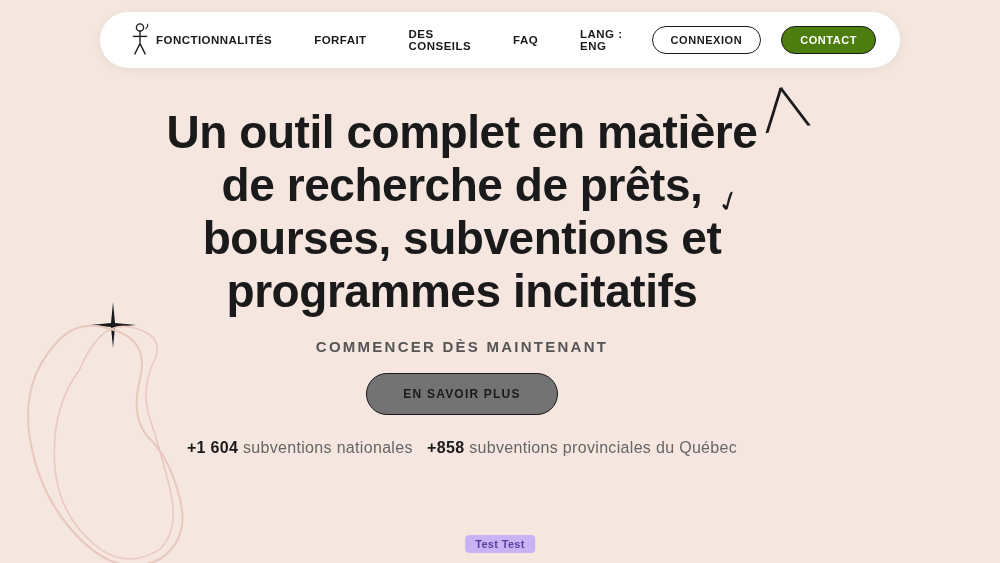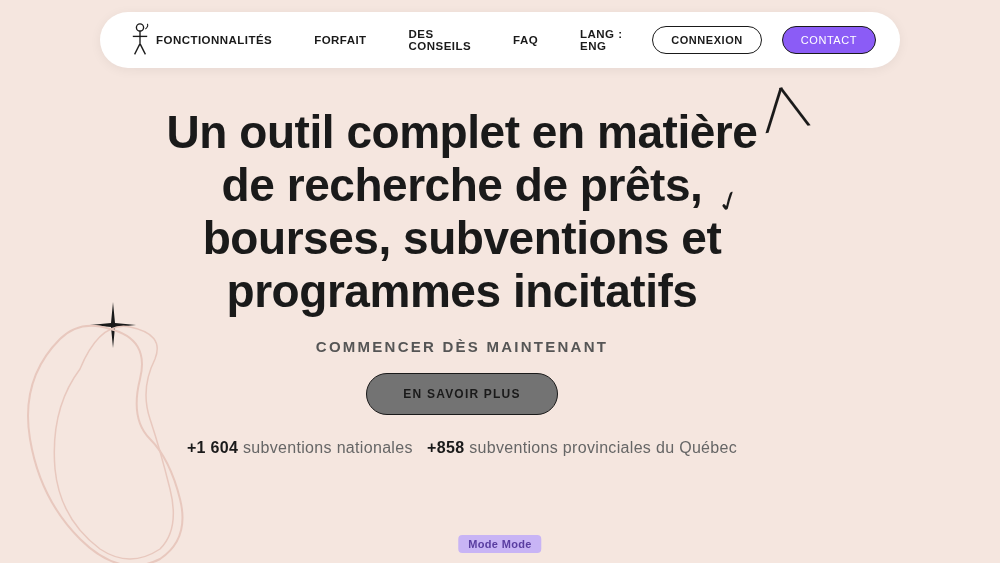--- a/index.html
+++ b/index.html
@@ -70,26 +70,26 @@
       padding: 7px 18px;
       font-size: 11px;
       font-weight: 700;
       letter-spacing: 0.05em;
       cursor: pointer;
       text-transform: uppercase;
       color: #1a1a1a;
     }
 
     .btn-contact {
-      background: #8b5cf6;
+      background: #4d7c0f;
       border: 1.5px solid #1a1a1a;
       border-radius: 50px;
       padding: 7px 18px;
       font-size: 11px;
-      font-weight: 400;
+      font-weight: 700;
       letter-spacing: 0.05em;
       cursor: pointer;
       text-transform: uppercase;
       color: #fff;
     }
 
     
     .hero {
       position: absolute;
       top: 0;
@@ -245,13 +245,13 @@
   <svg width="200" height="260" viewBox="0 0 200 260" fill="none" xmlns="http://www.w3.org/2000/svg">
     <path d="M60 20 Q20 60 30 120 Q40 180 80 220 Q120 260 160 240 Q190 220 180 180 Q170 140 150 120 Q130 100 140 60 Q150 20 110 10 Q80 0 60 20 Z" stroke="#e8c8be" stroke-width="2" fill="none"></path>
     <path d="M80 50 Q50 90 55 150 Q60 200 100 230 Q130 250 160 230 Q180 210 170 170 Q160 130 150 100 Q140 70 155 40 Q165 15 130 8 Q100 2 80 50 Z" stroke="#e8c8be" stroke-width="1.5" fill="none"></path>
   </svg>
 </div>
 
 <div style="position:absolute; top: 185px; right: 260px; font-size: 28px; color: #1a1a1a; font-weight: 300; transform: rotate(-20deg); pointer-events: none;">
   ✓
 </div>
 
-<div class="test-mode">Mode Mode</div>
+<div class="test-mode">Test Test</div>
 
 </body></html>

